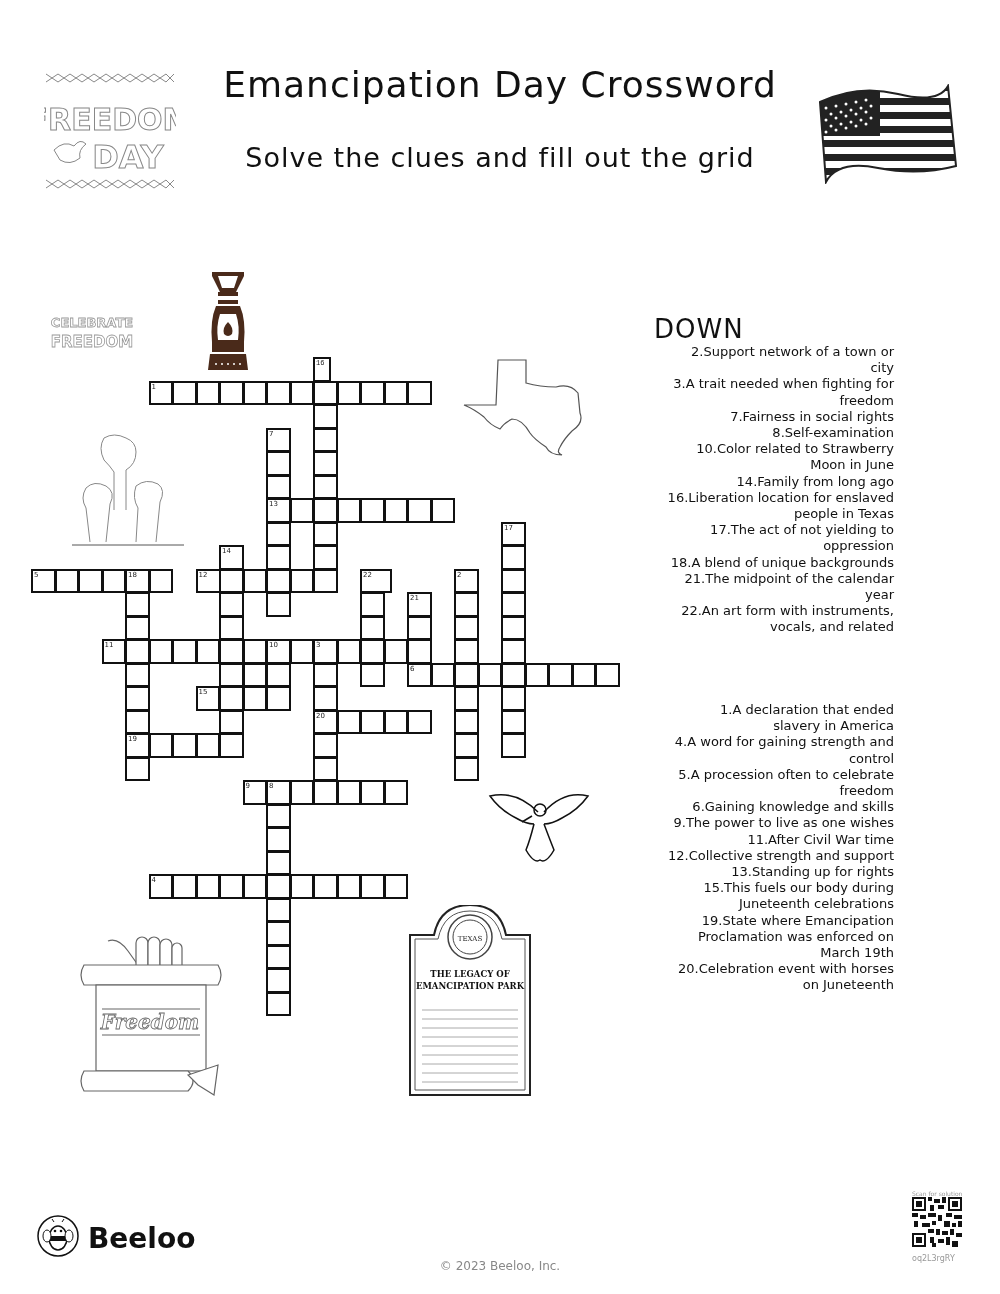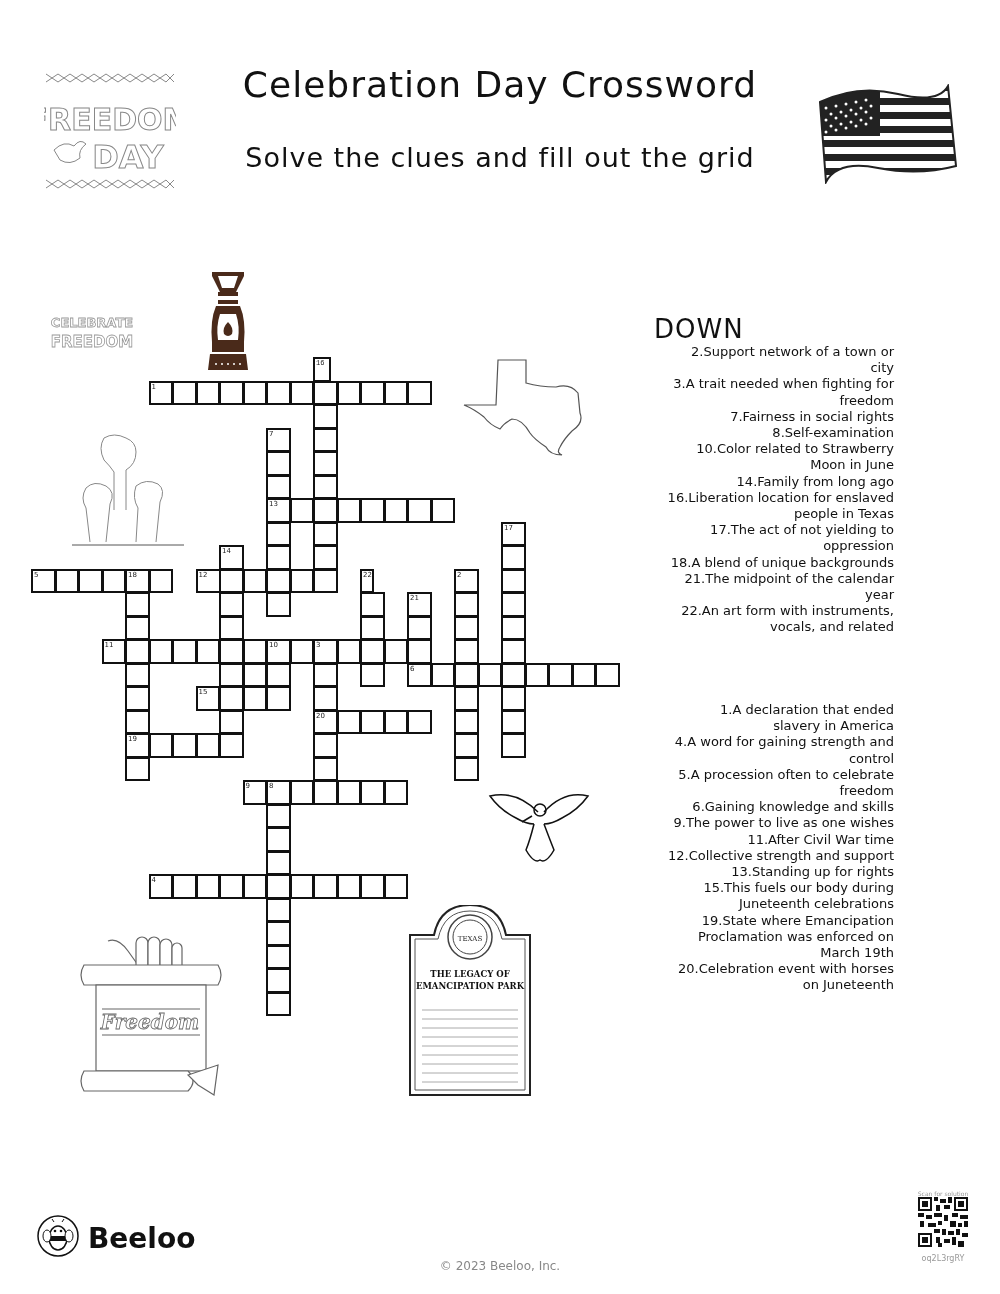--- a/index.html
+++ b/index.html
@@ -10,28 +10,28 @@
   .cell { position: absolute; width: 23.5px; height: 23.5px; box-sizing: border-box; border: 2px solid #111; background: #fff; pointer-events: auto; margin-left: -1px; margin-top: -1px; }
   .cell .num { position: absolute; left: 1px; top: 0px; font-size: 7px; line-height: 8px; color: #222; }
   .clues { position: absolute; left: 654px; width: 240px; }
   .clues h2 { margin: 0; font-size: 26px; font-weight: normal; letter-spacing: 1px; line-height: 30px; }
   .clue { font-size: 13px; line-height: 16.2px; padding-left: 26px; text-indent: -22px; margin-left: 4px; text-align: right; }
   .clue .n { display: inline-block; min-width: 22px; text-indent: 0; }
   .deco { position: absolute; }
   .footer-brand { position: absolute; left: 36px; top: 1214px; display: flex; align-items: center; gap: 8px; }
   .brand-text { font-size: 28px; font-weight: bold; font-family: "DejaVu Sans", sans-serif; }
   .copyright { position: absolute; left: 0; width: 1000px; top: 1259px; text-align: center; font-size: 12px; color: #888; }
-  .qr-wrap { position: absolute; left: 912px; top: 1190px; width: 62px; text-align: center; }
+  .qr-wrap { position: absolute; left: 912px; top: 1190px; width: 62px; text-align: left; }
   .qr-label { font-size: 6px; color: #999; }
   .qr-code { font-size: 8px; color: #999; margin-top: 3px; }
 </style>
 </head>
 <body>
 
-<div class="title">Celebration Day Crossword</div>
+<div class="title">Emancipation Day Crossword</div>
 <div class="subtitle">Solve the clues and fill out the grid</div>
 
 <div class="deco" style="left:44px; top:70px; width:132px; height:126px;">
   <svg width="132" height="126" viewBox="0 0 132 126">
     <g stroke="#888" fill="none" stroke-width="1">
       <path d="M2 12 L14 4 L26 12 L38 4 L50 12 L62 4 L74 12 L86 4 L98 12 L110 4 L122 12 L130 4"></path>
       <path d="M2 4 L14 12 L26 4 L38 12 L50 4 L62 12 L74 4 L86 12 L98 4 L110 12 L122 4 L130 12"></path>
       <path d="M2 118 L14 110 L26 118 L38 110 L50 118 L62 110 L74 118 L86 110 L98 118 L110 110 L122 118 L130 110"></path>
       <path d="M2 110 L14 118 L26 110 L38 118 L50 110 L62 118 L74 110 L86 118 L98 110 L110 118 L122 110 L130 118"></path>
     </g>
@@ -372,21 +372,21 @@
     <div class="cell" style="left: 126px; top: 593px; width: 24.5px; height: 24.5px;"></div>
     <div class="cell" style="left: 126px; top: 616.5px; width: 24.5px; height: 24.5px;"></div>
     <div class="cell" style="left: 126px; top: 663.5px; width: 24.5px; height: 24.5px;"></div>
     <div class="cell" style="left: 126px; top: 687px; width: 24.5px; height: 24.5px;"></div>
     <div class="cell" style="left: 126px; top: 710.5px; width: 24.5px; height: 24.5px;"></div>
     <div class="cell" style="left: 126px; top: 757.5px; width: 24.5px; height: 24.5px;"></div>
     <div class="cell" style="left: 408px; top: 593px; width: 24.5px; height: 24.5px;">
       <span class="num">21</span>
     </div>
     <div class="cell" style="left: 408px; top: 616.5px; width: 24.5px; height: 24.5px;"></div>
-    <div class="cell" style="left: 361px; top: 569.5px; width: 14px; height: 24.5px; text-decoration: underline;">
+    <div class="cell" style="left: 361px; top: 569.5px; width: 32px; height: 24.5px; text-decoration: underline;">
       <span class="num">22</span>
     </div>
     <div class="cell" style="left: 361px; top: 593px; width: 24.5px; height: 24.5px;"></div>
     <div class="cell" style="left: 361px; top: 616.5px; width: 24.5px; height: 24.5px;"></div>
     <div class="cell" style="left: 361px; top: 663.5px; width: 24.5px; height: 24.5px;"></div>
     <div class="cell" style="left: 243.5px; top: 663.5px; width: 24.5px; height: 24.5px;"></div>
   </div>
 
 <div class="clues" style="top:314px;">
   <h2>DOWN</h2>

